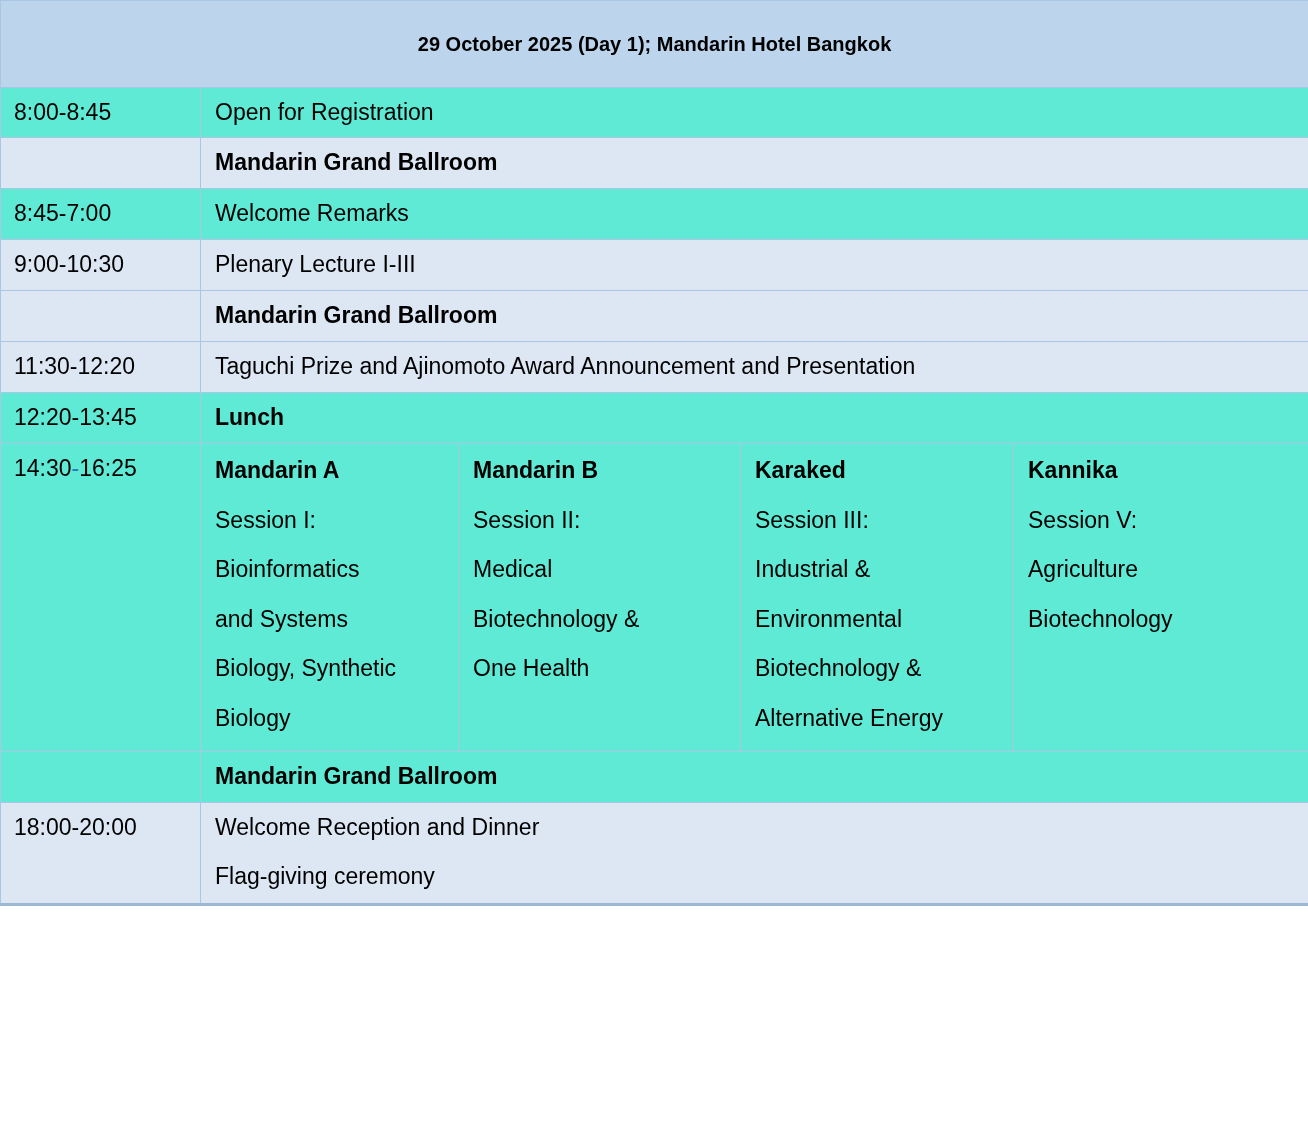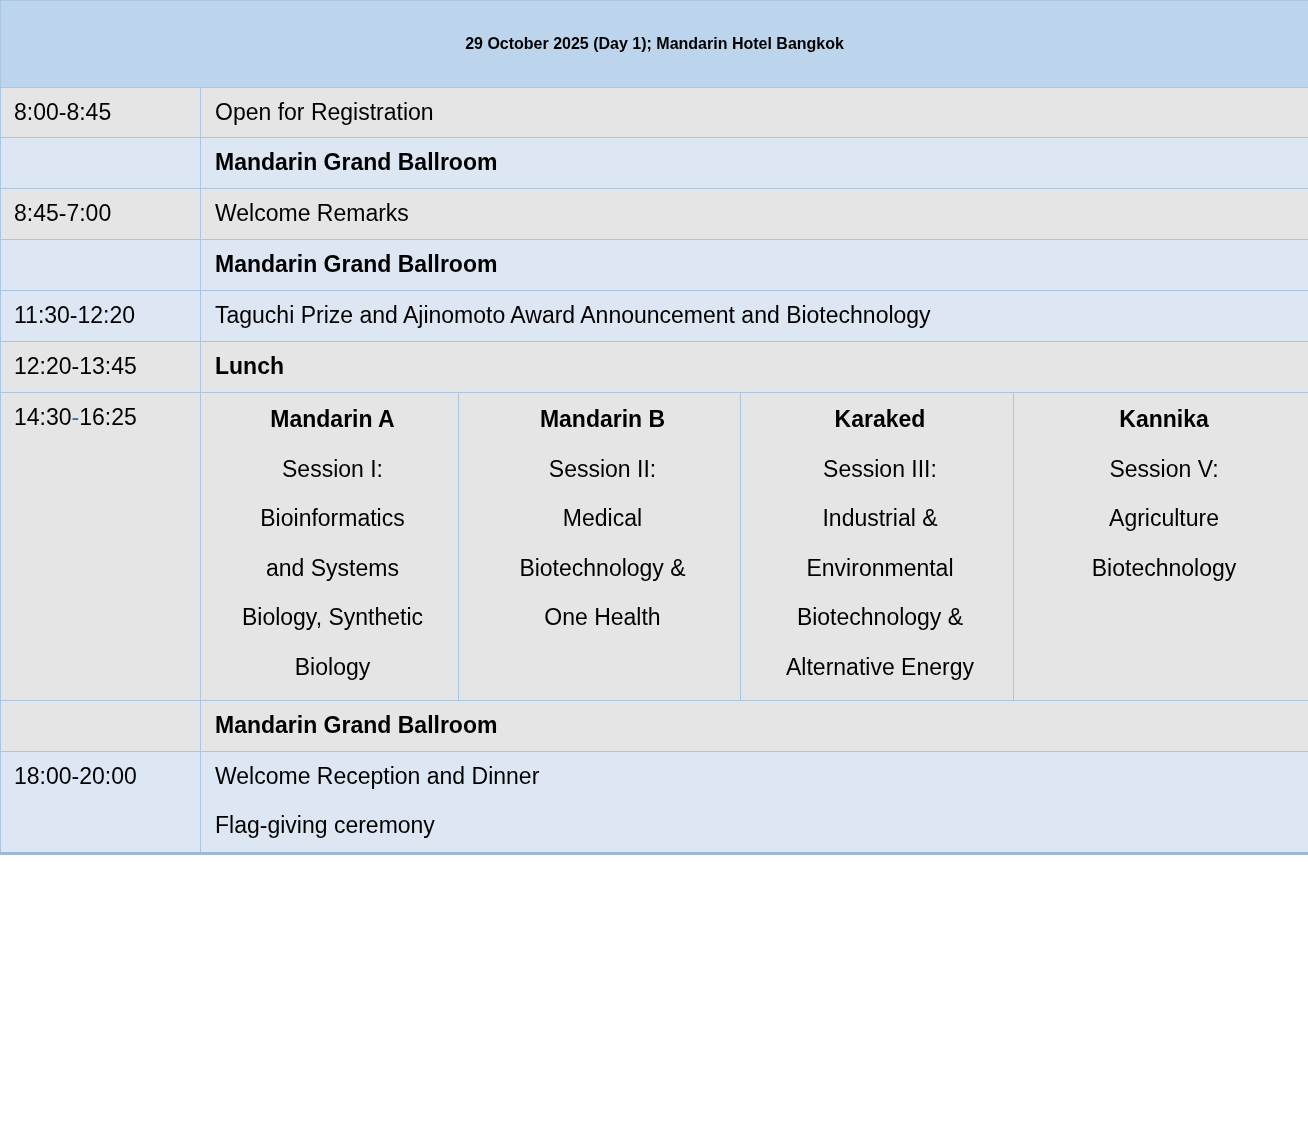--- a/index.html
+++ b/index.html
@@ -29,34 +29,34 @@
     font-size:23px;
     line-height:2.15;
     overflow:hidden;
   }
   tr.header-row td{
     background:var(--header-bg);
     height:84px;
     text-align:center;
     vertical-align:middle;
     font-weight:bold;
-    font-size:16px;
+    font-size:20px;
     line-height:1.2;
   }
-  tr.white td{background:#e5e5e5;}
+  tr.white td{background:#5eead4;}
   tr.blue td{background:var(--band-bg);}
   tr.row td{height:50px;}
   tr.r0 td{height:45px;}
   tr.parallel td{height:305px;}
   tr.r12 td{height:105px;}
   tr.r13 td{height:48px;}
   tr.r14 td{height:100px;}
   td.time{padding:0 6px 0 13px;}
   td.event{padding:0 22px 0 14px;}
-  td.session{padding:2px 8px 0 14px;text-align:center;}
+  td.session{padding:2px 8px 0 14px;}
   .bold{font-weight:bold;}
   .pre{white-space:pre-line;}
   .room{font-weight:bold;display:block;}
   .dash{color:var(--dash);}
 </style>
 </head>
 <body>
 
 <table class="schedule">
   <colgroup>
@@ -80,31 +80,35 @@
   <tr class="row blue">
     <td class="time"></td>
     <td class="event bold" colspan="4">Mandarin Grand Ballroom</td>
   </tr>
 
   <tr class="row white">
     <td class="time">8:45-7:00</td>
     <td class="event" colspan="4">Welcome Remarks</td>
   </tr>
 
+  <tr class="row blue">
+    <td class="time">9:00-10:30</td>
+    <td class="event" colspan="4">Plenary Lecture I-III</td>
+  </tr>
 
 
   <tr class="row blue">
     <td class="time"></td>
     <td class="event bold" colspan="4">Mandarin Grand Ballroom</td>
   </tr>
 
 
   <tr class="row blue">
     <td class="time">11:30-12:20</td>
-    <td class="event" colspan="4">Taguchi Prize and Ajinomoto Award Announcement and Biotechnology</td>
+    <td class="event" colspan="4">Taguchi Prize and Ajinomoto Award Announcement and Presentation</td>
   </tr>
 
   <tr class="row white">
     <td class="time">12:20-13:45</td>
     <td class="event bold" colspan="4">Lunch</td>
   </tr>
 
 
   <tr class="row parallel white">
     <td class="time"><span>14:30</span><span class="dash">-</span><span>16:25</span></td>

